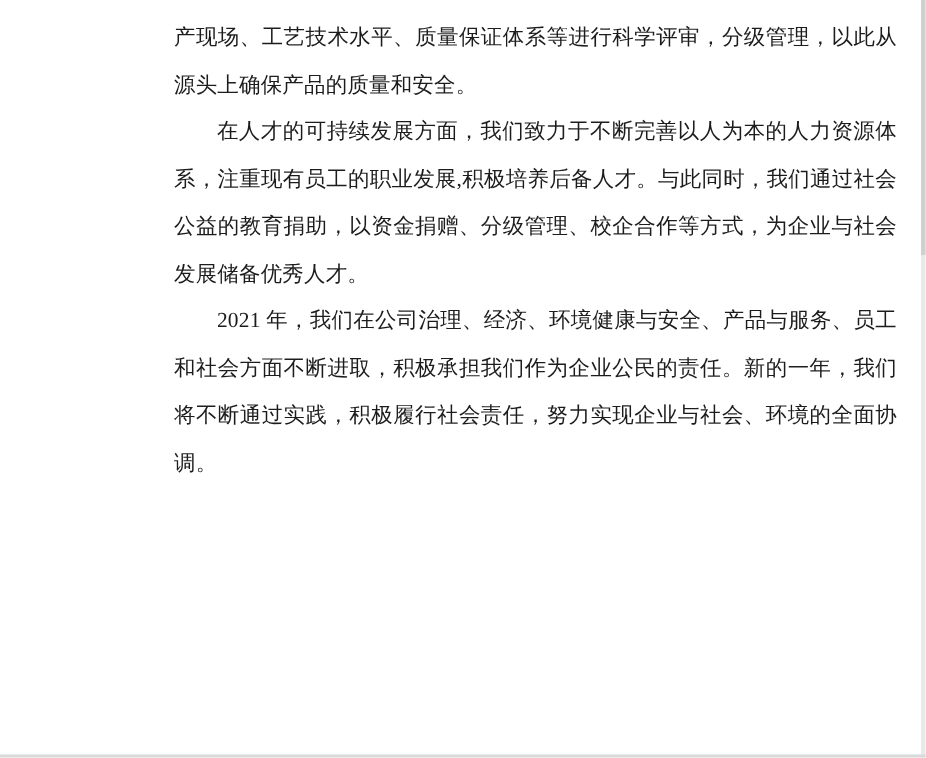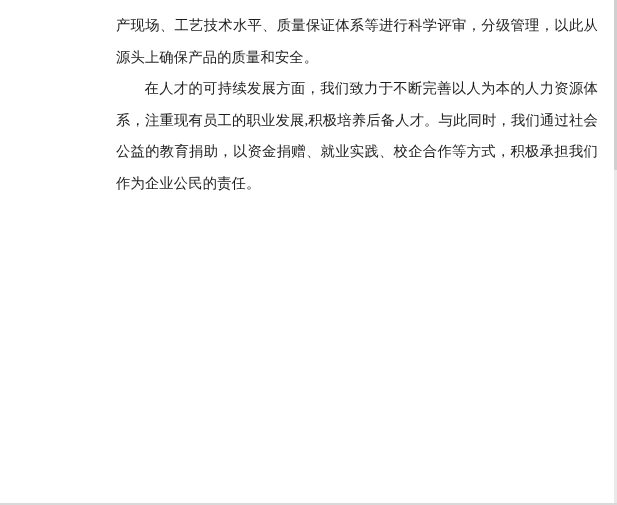--- a/index.html
+++ b/index.html
@@ -70,21 +70,22 @@
     background: #d0d0d0;
   }
 </style>
 </head>
 <body>
 
 <div class="page">
 
   <div class="text-column">
     <p class="para">产现场、工艺技术水平、质量保证体系等进行科学评审，分级管理，以此从源头上确保产品的质量和安全。</p>
-    <p class="para indent">在人才的可持续发展方面，我们致力于不断完善以人为本的人力资源体系，注重现有员工的职业发展,积极培养后备人才。与此同时，我们通过社会公益的教育捐助，以资金捐赠、就业实践、校企合作等方式，积极承担我们作为企业公民的责任。</p>
+    <p class="para indent">在人才的可持续发展方面，我们致力于不断完善以人为本的人力资源体系，注重现有员工的职业发展,积极培养后备人才。与此同时，我们通过社会公益的教育捐助，以资金捐赠、分级管理、校企合作等方式，为企业与社会发展储备优秀人才。</p>
+    <p class="para indent">2021 年，我们在公司治理、经济、环境健康与安全、产品与服务、员工和社会方面不断进取，积极承担我们作为企业公民的责任。新的一年，我们将不断通过实践，积极履行社会责任，努力实现企业与社会、环境的全面协调。</p>
   </div>
 
   <div class="right-rule">
     <div class="scroll-thumb"></div>
   </div>
 
   <div class="bottom-rule"></div>
 
 </div>
 

